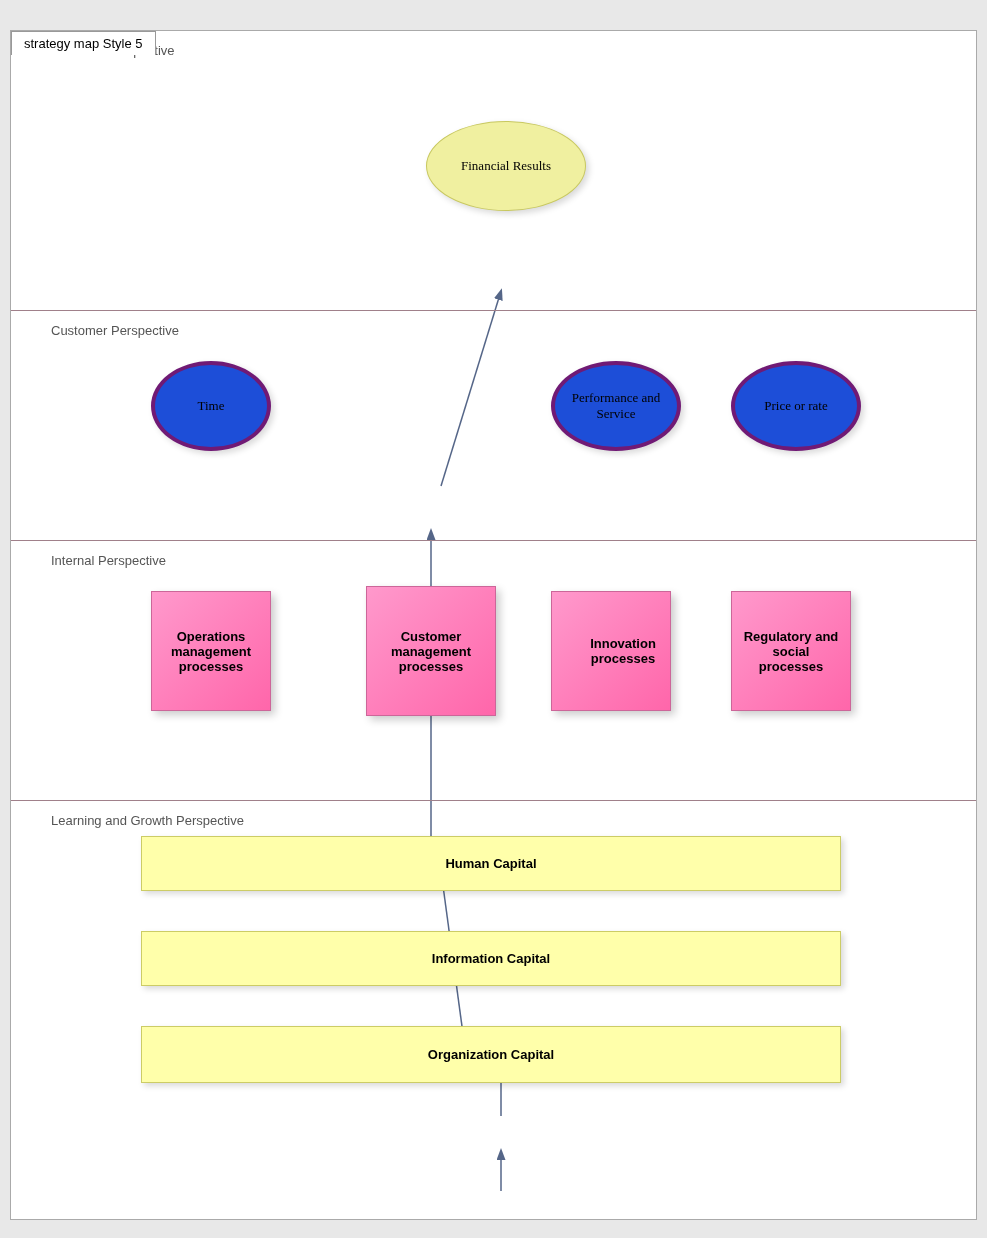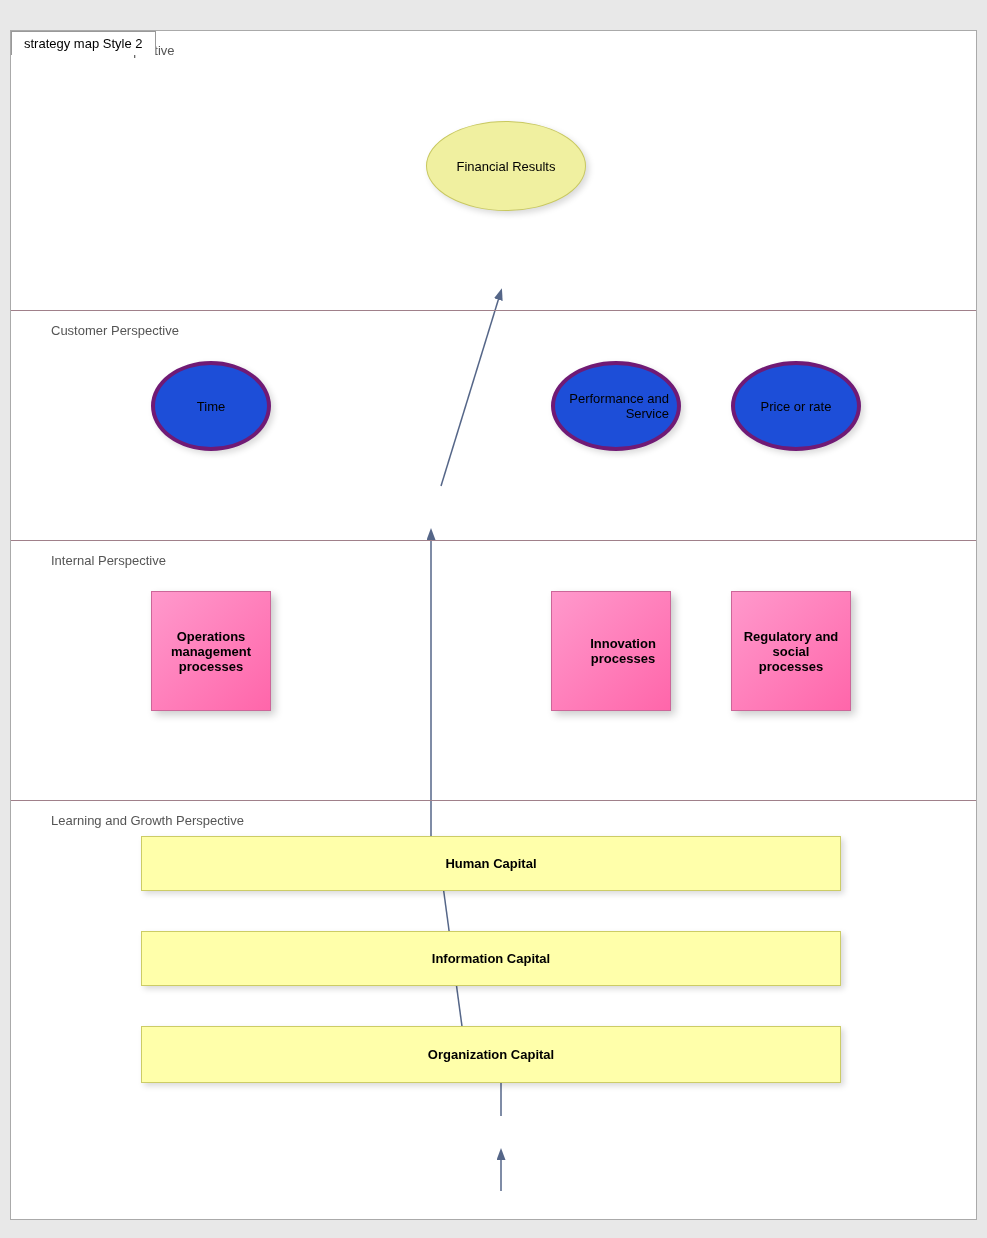--- a/index.html
+++ b/index.html
@@ -64,23 +64,24 @@
       height: 400px;
       border-bottom: none;
     }
 
     
     .ellipse {
       border-radius: 50%;
       display: flex;
       align-items: center;
       justify-content: center;
-      text-align: right;
-      position: absolute;
-      font-size: 13px;
+      text-align: center;
+      position: absolute;
+      font-size: 13px;
+      font-family: Liberation Serif, serif;
     }
 
     .ellipse-yellow {
       background: #f0f0a0;
       border: 1px solid #c8c860;
       box-shadow: 3px 3px 6px rgba(0,0,0,0.15);
     }
 
     .ellipse-green {
       background: #1d4ed8;
@@ -129,21 +130,21 @@
     }
 
     .arrow-head {
       fill: #556688;
     }
   </style>
 </head>
 <body>
 
 <div class="main-container">
-  <div class="tab-label">strategy map Style 2</div>
+  <div class="tab-label">strategy map Style 5</div>
 
   <svg class="arrows-svg" xmlns="http://www.w3.org/2000/svg" style="width:100%;height:1190px;">
     <defs>
       <marker id="arrowhead" markerWidth="8" markerHeight="8" refX="6" refY="3" orient="auto">
         <polygon points="0 0, 8 3, 0 6" class="arrow-head" fill="#556688"></polygon>
       </marker>
     </defs>
 
     <line x1="430" y1="455" x2="490" y2="260" class="arrow-line" marker-end="url(#arrowhead)"></line>
 
@@ -181,20 +182,23 @@
     </div>
   </div>
 
   <div class="perspective internal-section">
     <div class="perspective-label">Internal Perspective</div>
 
     <div class="rect-node rect-pink" style="width:120px;height:120px;left:140px;top:50px;">
       <span style="padding:8px;">Operations management processes</span>
     </div>
 
+    <div class="rect-node rect-pink" style="width:130px;height:130px;left:355px;top:45px;">
+      <span style="padding:8px;">Customer management processes</span>
+    </div>
 
     <div class="rect-node rect-pink" style="width:120px;height:120px;left:540px;top:50px;padding-left:24px;">
       <span style="padding:8px;">Innovation processes</span>
     </div>
 
     <div class="rect-node rect-pink" style="width:120px;height:120px;left:720px;top:50px;">
       <span style="padding:8px;">Regulatory and social processes</span>
     </div>
   </div>
 

